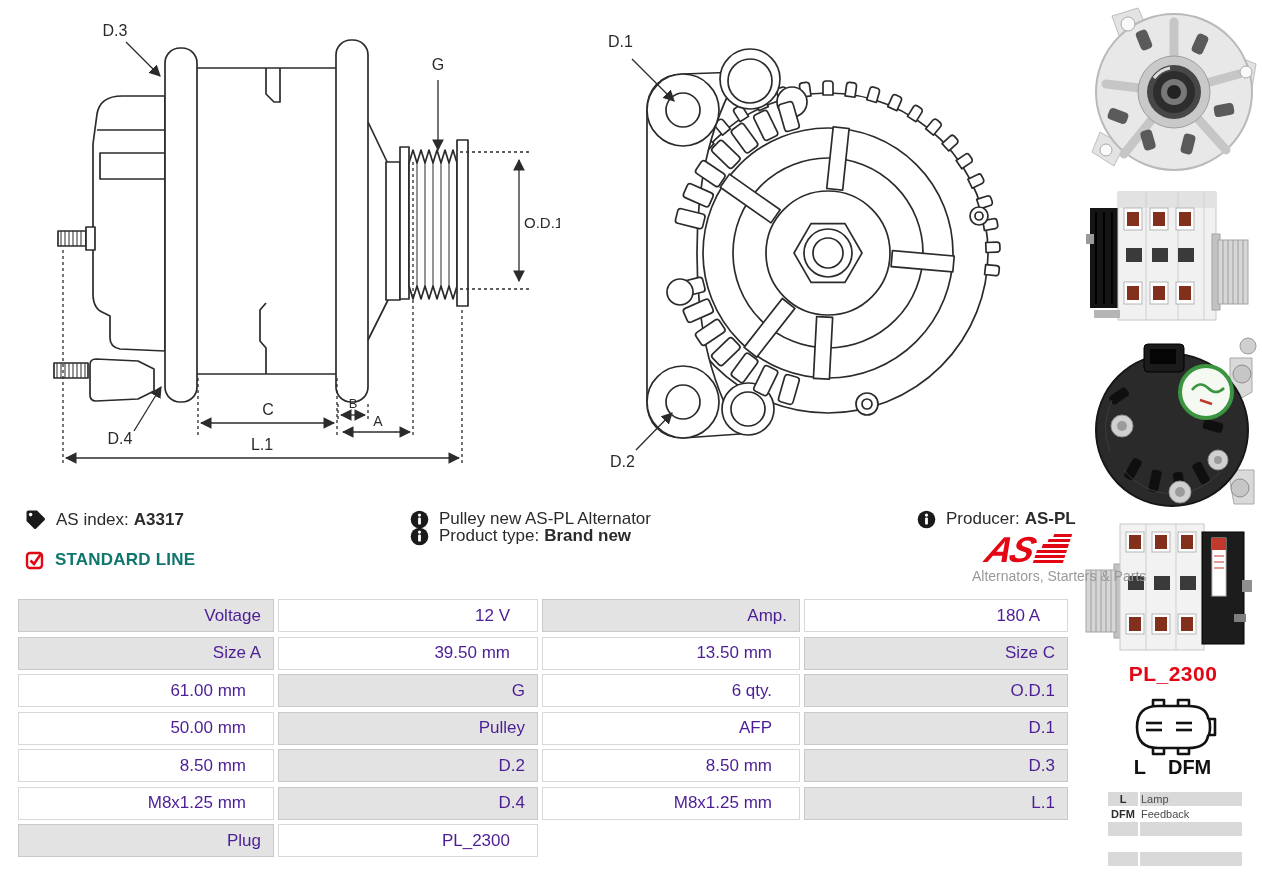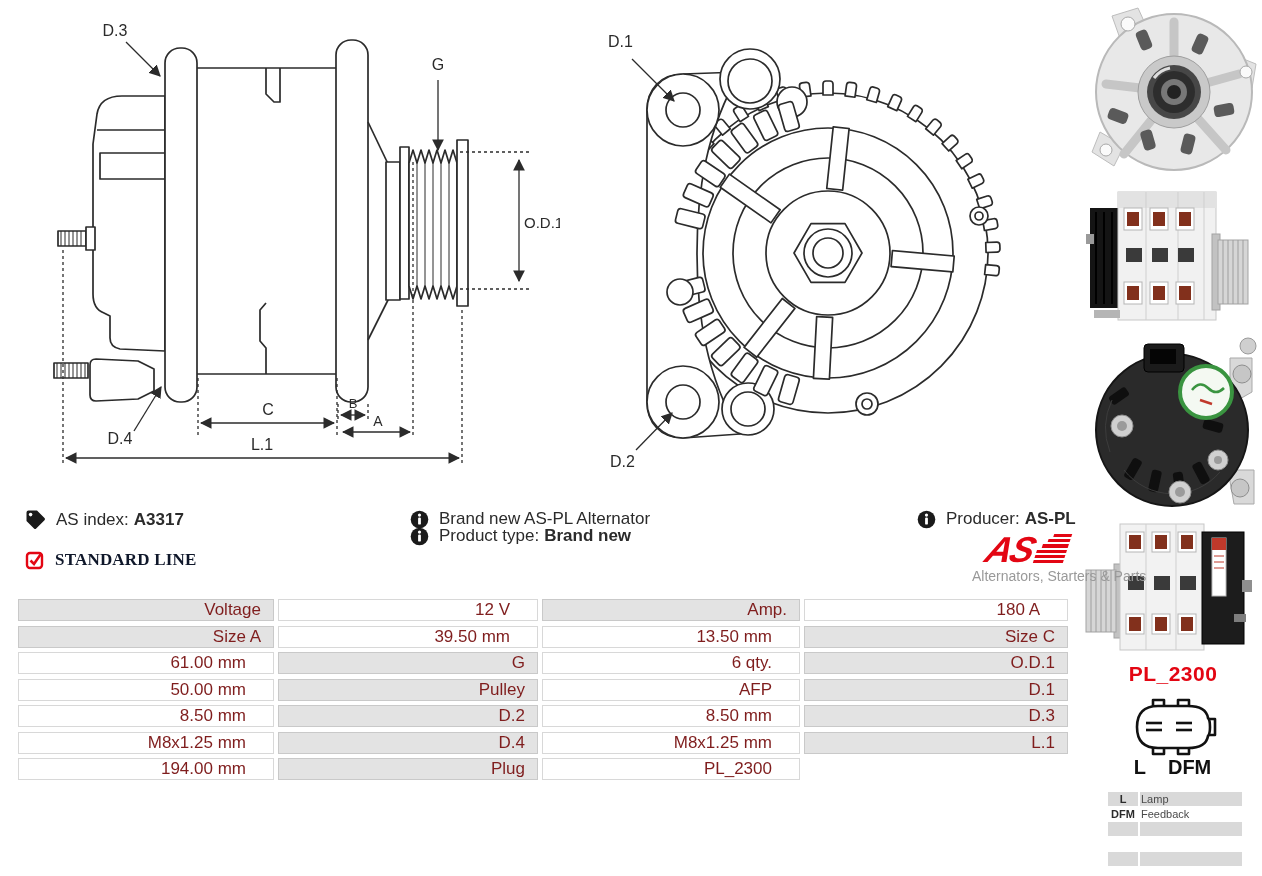--- a/index.html
+++ b/index.html
@@ -7,38 +7,38 @@
     width:1262px;height:876px;position:relative;background:#fff;
     font-family:"Liberation Sans",sans-serif;color:#2b2b2b;overflow:hidden;
   }
   .abs{position:absolute;}
   b{font-weight:bold;}
 
   
   .info{position:absolute;display:flex;align-items:center;font-size:17px;text-align:center;}
   .info .ic{margin-right:10px;flex:0 0 auto;}
   .info .lbl{margin-right:5px;}
-  .red{color:#0f172a;font-weight:bold;letter-spacing:.2px;font-family:Liberation Serif, serif;}
+  .red{color:#0f766e;font-weight:bold;letter-spacing:.2px;}
 
   
   .logo{position:absolute;left:972px;top:534px;width:110px;text-align:center;}
   .logo-top{display:flex;align-items:flex-end;justify-content:center;transform:skewX(-18deg);}
   .logo-as{font-size:36px;line-height:32px;font-weight:bold;font-style:italic;color:#e30613;letter-spacing:-2px;}
   .logo-stripes{display:flex;flex-direction:column;gap:2px;margin:0 0 3px 4px;}
   .logo-stripes i{display:block;width:30px;height:3.2px;background:#e30613;}
   .logo-stripes i:nth-child(1){width:18px;margin-left:12px;}
   .logo-stripes i:nth-child(2){width:22px;margin-left:8px;}
   .logo-stripes i:nth-child(3){width:26px;margin-left:4px;}
   .logo-tag{font-size:14px;color:#999;margin-top:2px;white-space:nowrap;}
 
   
   .spec{position:absolute;left:18px;top:599px;display:grid;
         grid-template-columns:256px 260px 258px 264px;column-gap:4px;row-gap:4.5px;}
-  .cell{height:22px;display:flex;align-items:center;justify-content:flex-end;
-        font-size:17px;color:#7f1d1d;box-sizing:border-box;}
+  .cell{height:33px;display:flex;align-items:center;justify-content:flex-end;
+        font-size:17px;color:#4c1d95;box-sizing:border-box;}
   .lab{background:#e3e3e3;border:1px solid #c9c9c9;padding-right:12px;}
   .val{background:#fff;border:1px solid #d8d8d8;padding-right:27px;}
 
   
   .plug-code{position:absolute;left:1098px;top:662px;width:150px;text-align:center;
              color:#e30613;font-size:21px;font-weight:bold;letter-spacing:.5px;}
   .pins{position:absolute;left:1120px;top:756px;width:105px;display:flex;
         justify-content:center;gap:22px;font-size:20px;font-weight:bold;color:#111;}
   .legend{position:absolute;left:1108px;top:792px;width:134px;font-size:11px;}
   .lrow{display:flex;height:14px;margin-bottom:1px;align-items:center;}
@@ -403,21 +403,21 @@
   </svg>
   <span class="red">STANDARD LINE</span>
 </div>
 
 <div class="info" style="left:410px;top:509px">
   <svg class="ic" width="19" height="19" viewBox="0 0 19 19">
     <circle cx="9.5" cy="9.5" r="8.8" fill="#1a1a1a"></circle>
     <circle cx="9.5" cy="5.1" r="1.6" fill="#fff"></circle>
     <rect x="8.1" y="7.6" width="2.8" height="7" rx="1.2" fill="#fff"></rect>
   </svg>
-  <span>Brand new AS-PL Alternator</span>
+  <span>Pulley new AS-PL Alternator</span>
 </div>
 
 <div class="info" style="left:410px;top:526px">
   <svg class="ic" width="19" height="19" viewBox="0 0 19 19">
     <circle cx="9.5" cy="9.5" r="8.8" fill="#1a1a1a"></circle>
     <circle cx="9.5" cy="5.1" r="1.6" fill="#fff"></circle>
     <rect x="8.1" y="7.6" width="2.8" height="7" rx="1.2" fill="#fff"></rect>
   </svg>
   <span><span class="lbl">Product type:</span><b>Brand new</b></span>
 </div>
@@ -470,21 +470,20 @@
   <div class="cell val">8.50 mm</div>
   <div class="cell lab">D.2</div>
   <div class="cell val">8.50 mm</div>
 
   <div class="cell lab">D.3</div>
   <div class="cell val">M8x1.25 mm</div>
   <div class="cell lab">D.4</div>
   <div class="cell val">M8x1.25 mm</div>
 
   <div class="cell lab">L.1</div>
-  <div class="cell val">194.00 mm</div>
   <div class="cell lab">Plug</div>
   <div class="cell val">PL_2300</div>
 </div>
 
 <div class="plug-code">PL_2300</div>
 
 <svg class="abs" style="left:1126px;top:696px" width="92" height="62" viewBox="0 0 92 62">
   <g stroke="#111" stroke-width="2.6" fill="#fff" stroke-linejoin="round">
     <rect x="27" y="4" width="11" height="9"></rect>
     <rect x="52" y="4" width="11" height="9"></rect>

